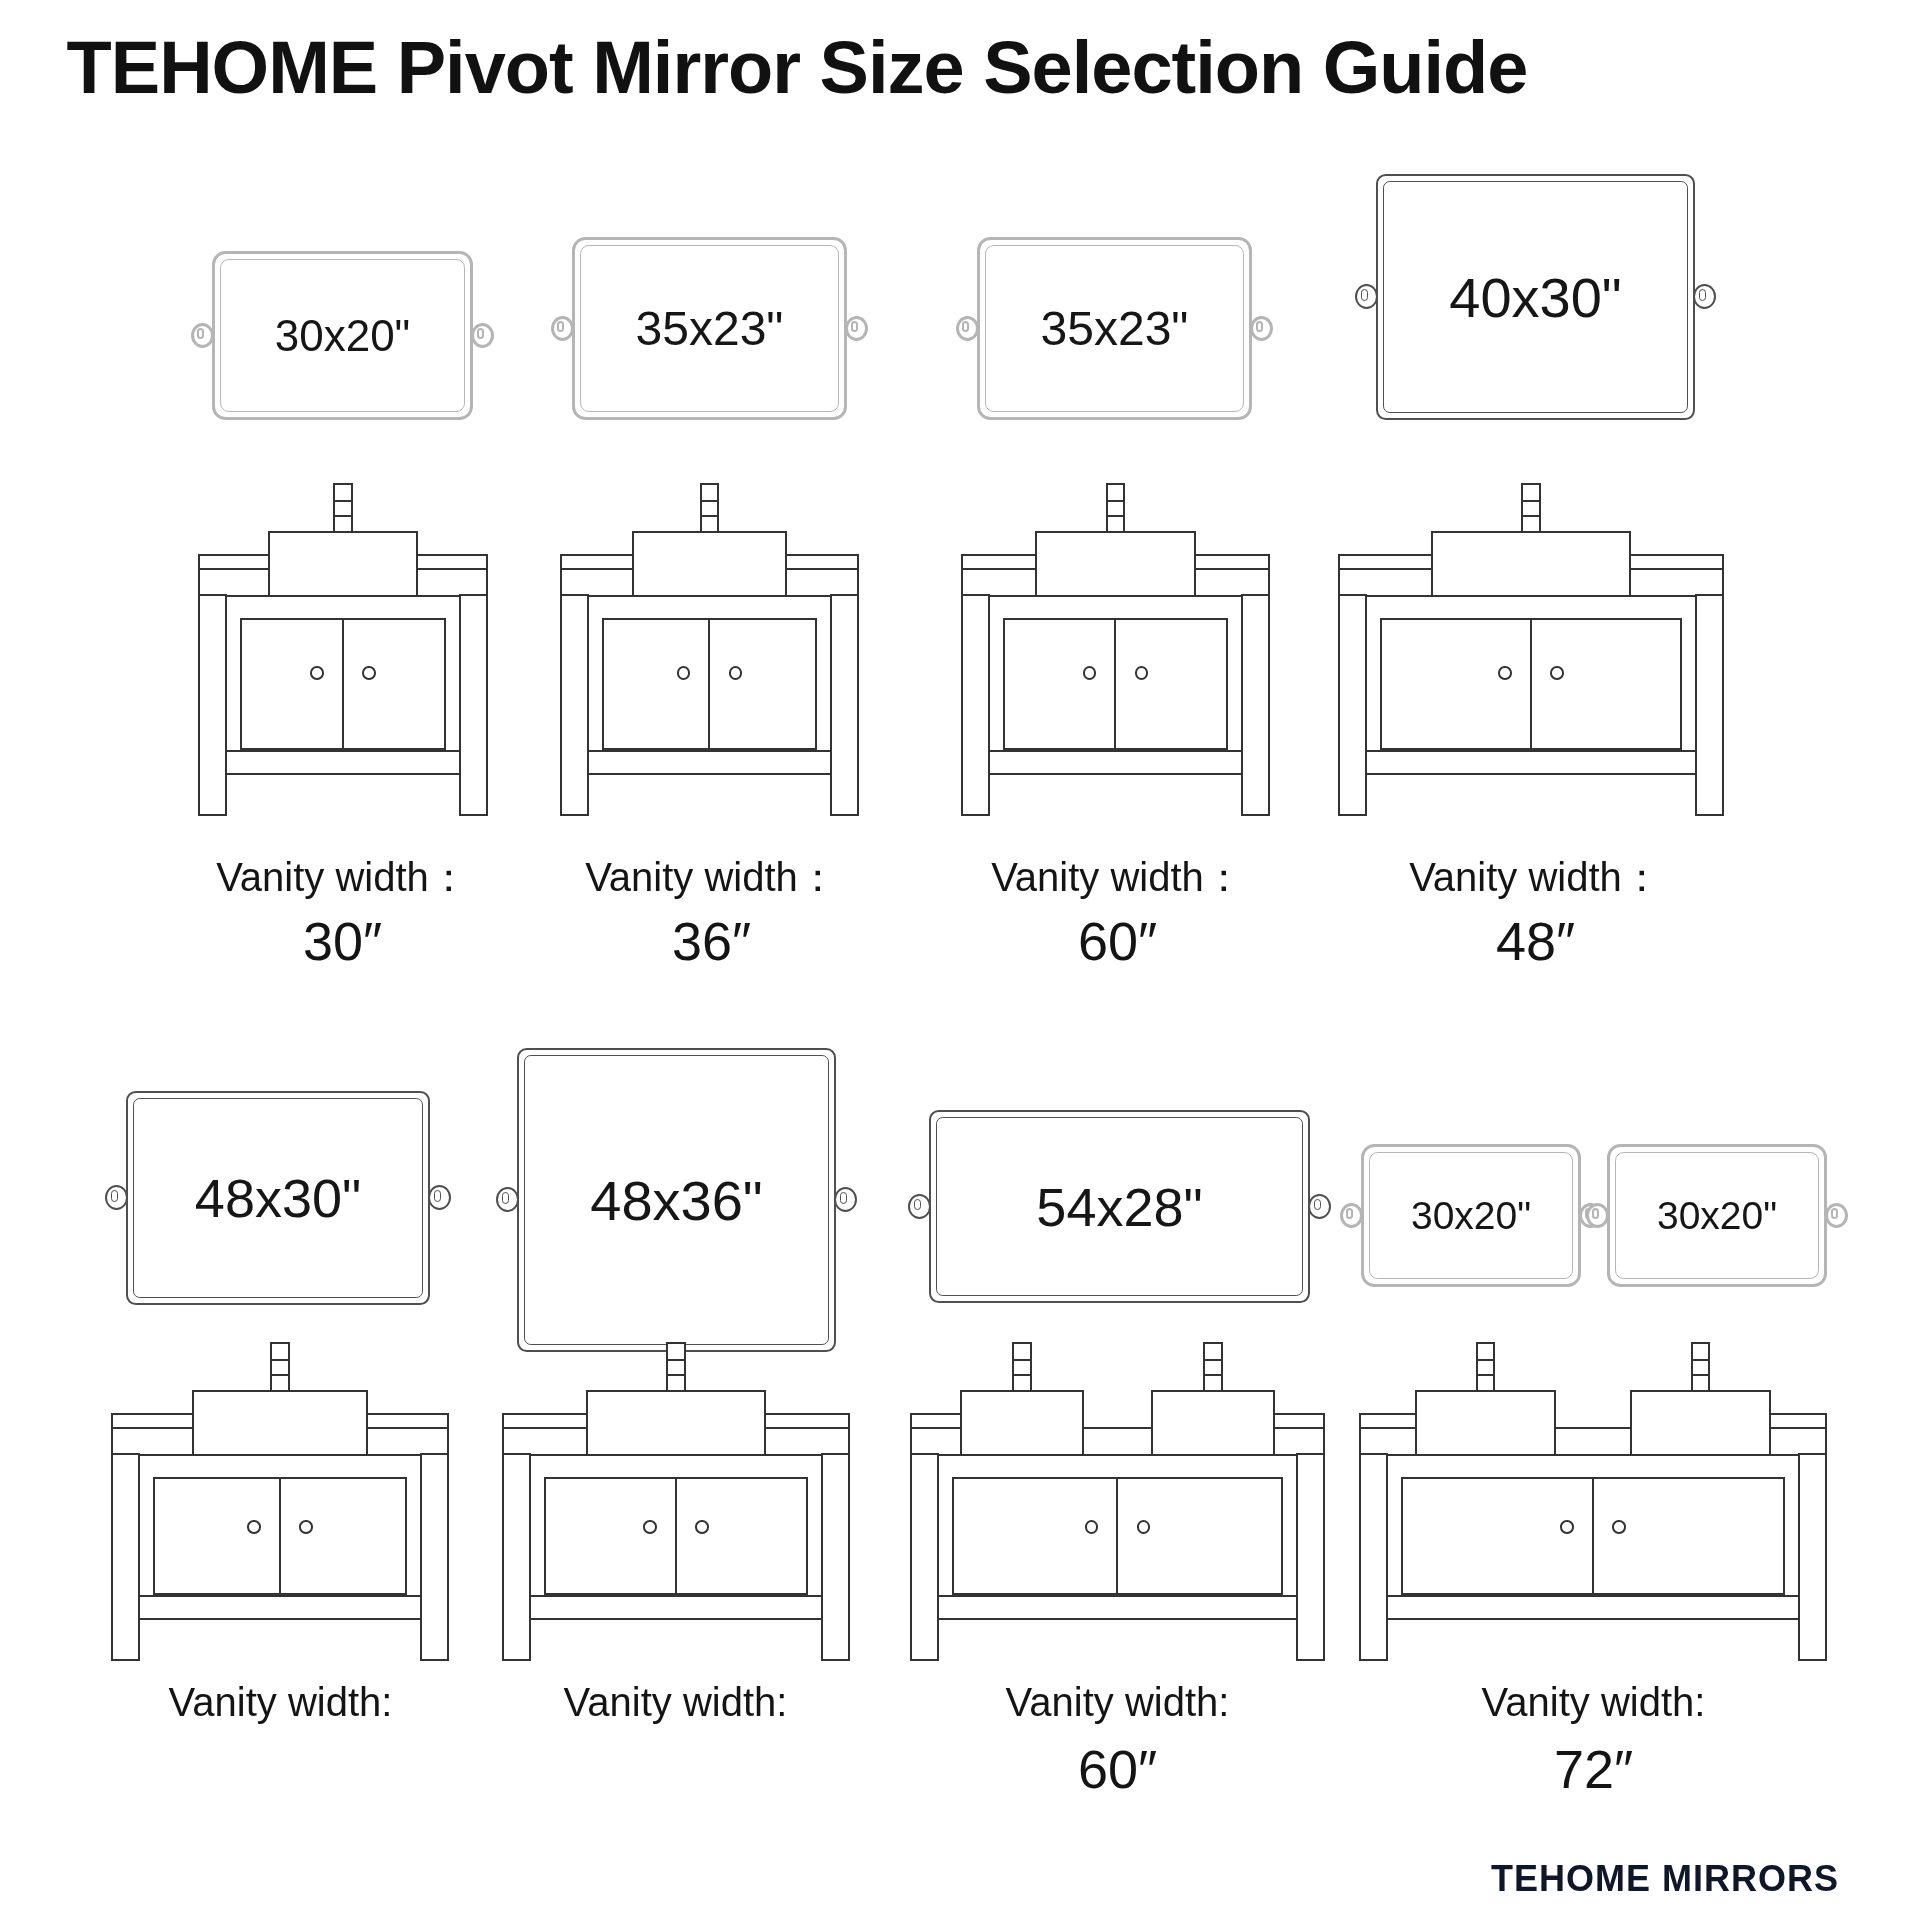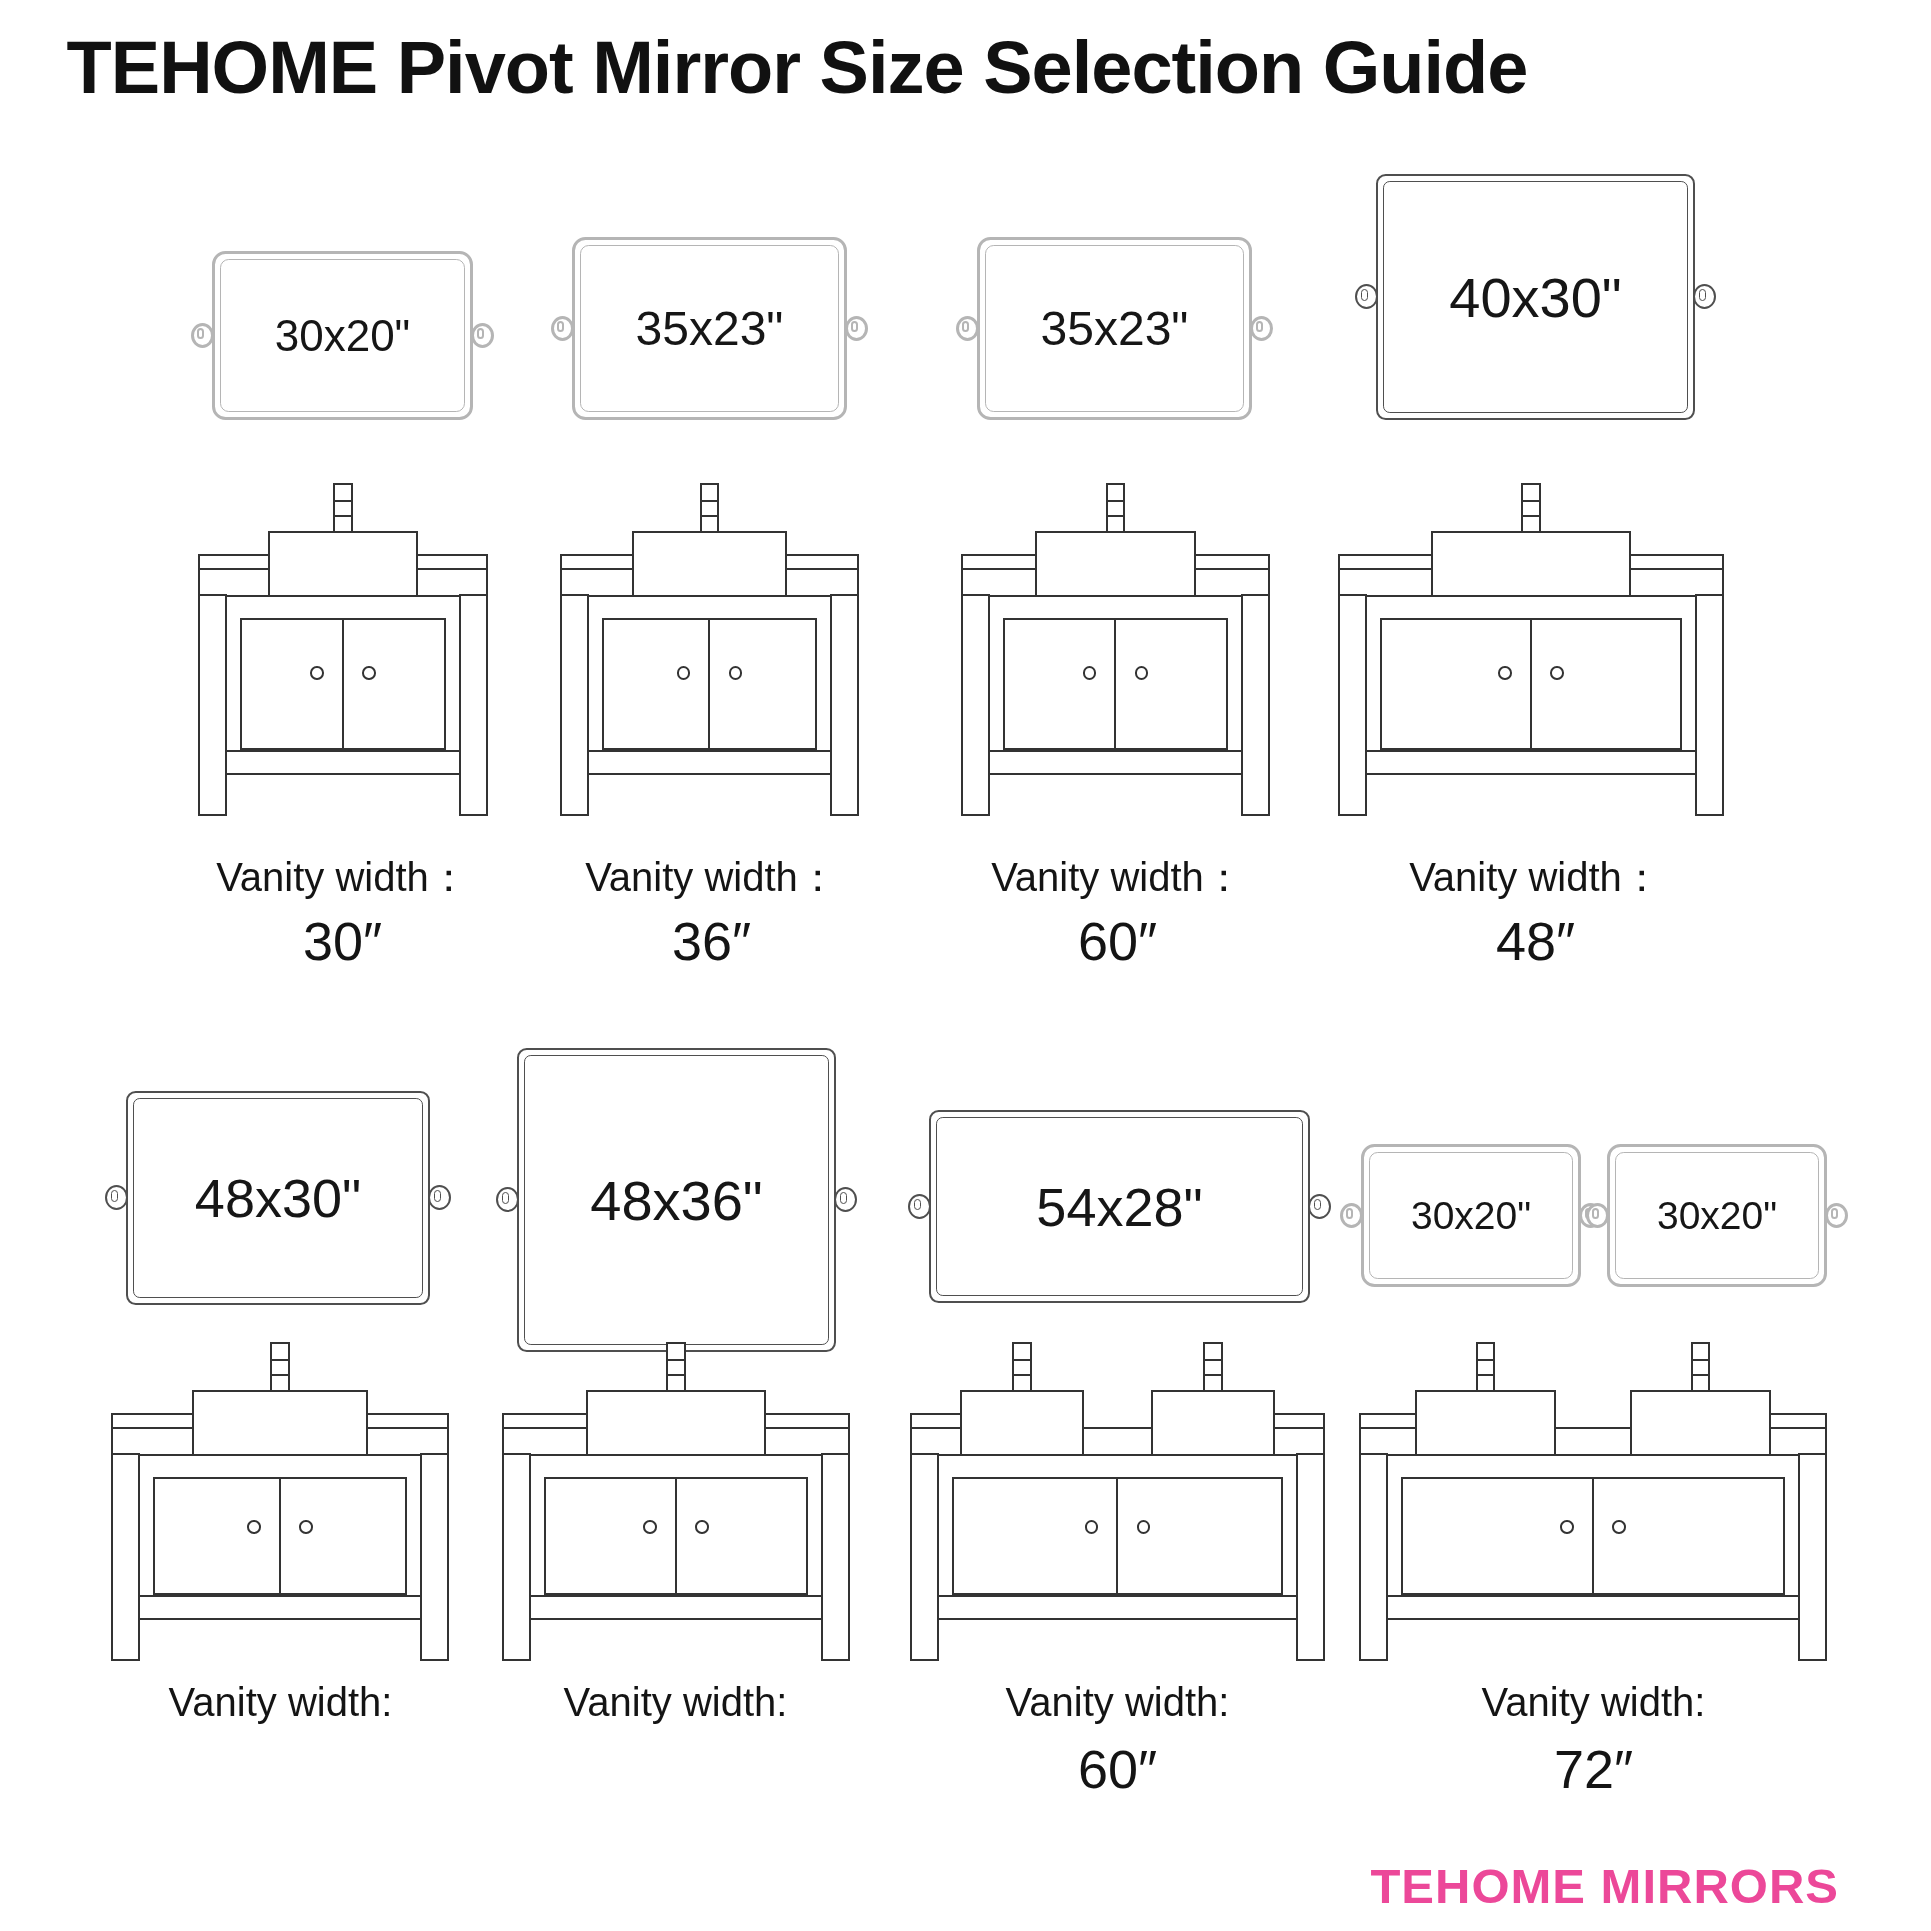--- a/index.html
+++ b/index.html
@@ -9,22 +9,22 @@
     --text:#1a1a1a;
   }
   html,body{margin:0;padding:0;background:#ffffff;}
   body{width:1931px;height:1931px;position:relative;overflow:hidden;
        font-family:"Liberation Sans", sans-serif;color:var(--text);}
   .canvas{position:absolute;inset:0;}
 
   
   .title{position:absolute;top:25px;left:0;width:1594px;text-align:center;
          font-size:74px;font-weight:bold;letter-spacing:-1px;color:#111;}
-  .footer{position:absolute;top:1858px;right:92px;font-size:49px;font-weight:bold;
-          letter-spacing:1px;color:#ec4899;}
+  .footer{position:absolute;top:1858px;right:92px;font-size:36px;font-weight:bold;
+          letter-spacing:1px;color:#0f172a;}
 
   
   .mirror{position:absolute;background:#fff;}
   .mirror .frame{position:absolute;inset:0;background:#fff;border-radius:13.5px;}
   .mirror.gray .frame{border:3.9px solid var(--frame-gray);}
   .mirror.gray .frame::after{content:"";position:absolute;inset:4.8px;border:1.9px solid var(--frame-gray);border-radius:8.7px;}
   .mirror.dark .frame{border:2.4px solid var(--frame-dark);border-radius:9.7px;}
   .mirror.dark .frame::after{content:"";position:absolute;inset:4.8px;border:1.4px solid var(--frame-dark);border-radius:6.8px;}
   .mlabel{position:absolute;inset:0;display:flex;align-items:center;justify-content:center;
           color:#161616;font-weight:400;}

